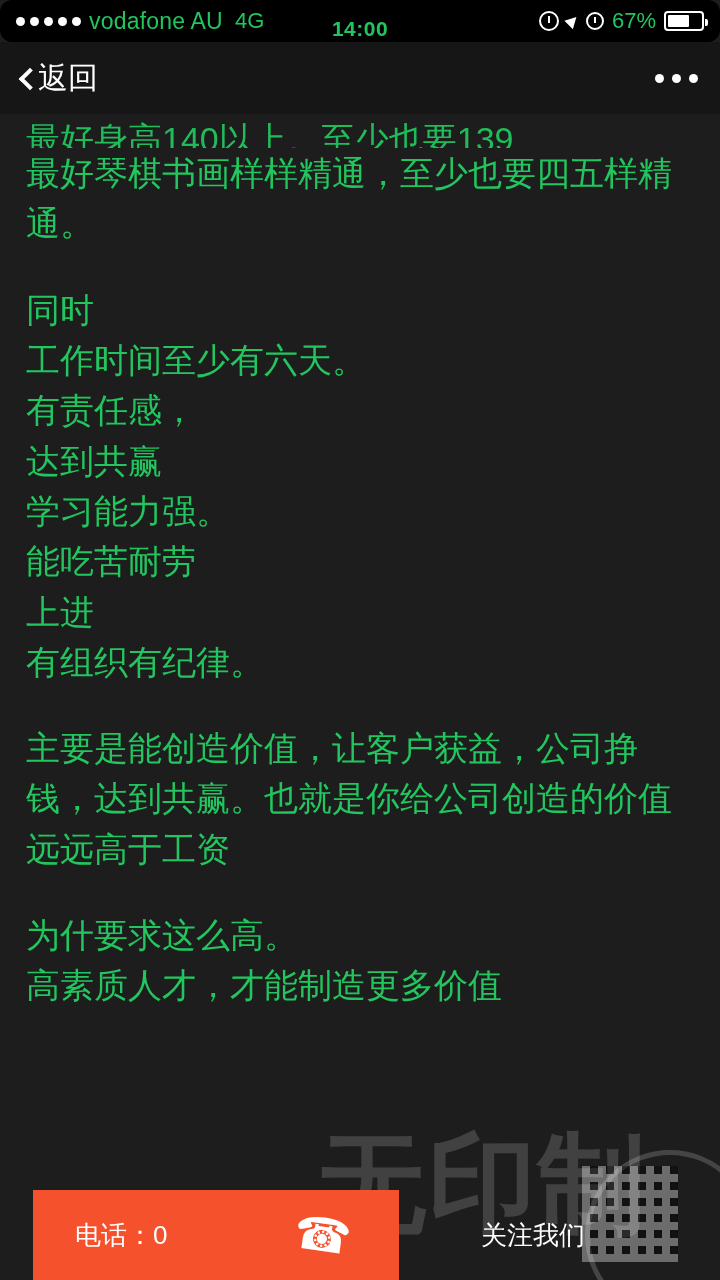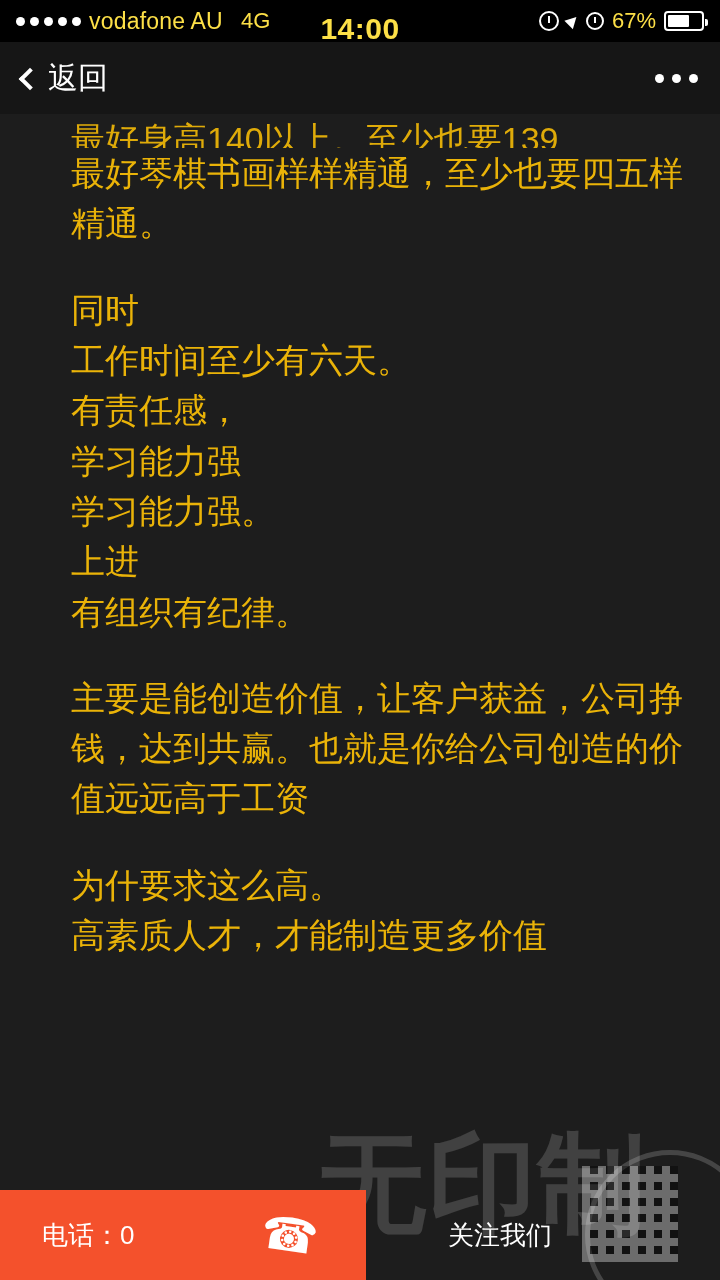--- a/index.html
+++ b/index.html
@@ -6,69 +6,68 @@
   html, body {
     width:720px; height:1280px;
     background:#000;
     font-family:"Liberation Sans", sans-serif;
     overflow:hidden;
   }
   .phone { position:relative; width:720px; height:1280px; background:#1d1d1d; overflow:hidden; }
 
   
   .statusbar {
-    height:42px; background:#000; color:#fde047;
+    height:42px; background:#000; color:#22c55e;
     display:flex; align-items:center; padding:0 16px;
-    font-size:22px; position:relative;
+    font-size:22px; position:relative;border-radius:12px;
   }
   .sb-left { display:flex; align-items:center; gap:8px; }
   .dots { display:flex; gap:5px; align-items:center; }
   .dot { width:9px; height:9px; border-radius:50%; background:#fff; }
   .carrier { font-size:23px; letter-spacing:.2px; }
-  .net { font-size:22px; margin-left:10px; }
+  .net { font-size:22px; margin-left:4px; }
   .sb-time {
     position:absolute; left:0; right:0; text-align:center;
-    font-size:30px; font-weight:bold; letter-spacing:.5px;margin-top:16px;
+    font-size:21px; font-weight:bold; letter-spacing:.5px;margin-top:16px;
   }
   .sb-right { margin-left:auto; display:flex; align-items:center; gap:8px; }
   .lock-ic { width:20px; height:20px; border:2px solid #fff; border-radius:50%; position:relative; }
   .lock-ic:after { content:""; position:absolute; left:50%; top:3px; width:2px; height:7px; background:#fff; transform:translateX(-50%); }
   .loc-ic { width:0;height:0;border-left:11px solid #fff;border-top:6px solid transparent;border-bottom:6px solid transparent; transform:rotate(-45deg); }
   .alarm-ic { width:18px;height:18px;border:2px solid #fff;border-radius:50%; position:relative; }
   .alarm-ic:before { content:""; position:absolute; left:50%; top:3px; width:2px; height:6px; background:#fff; transform:translateX(-50%); }
   .batt-pct { font-size:22px; }
   .batt {
     width:40px; height:20px; border:2px solid #fff; border-radius:4px;
     position:relative; display:flex; align-items:center; padding:2px;
   }
   .batt:after { content:""; position:absolute; right:-6px; top:6px; width:3px; height:7px; background:#fff; border-radius:0 2px 2px 0; }
   .batt-fill { height:100%; background:#fff; border-radius:1px; }
 
   
   .navbar {
     height:72px; background:#161616; display:flex; align-items:center;
     padding:0 22px; color:#fff; position:relative;
   }
-  .back { display:flex; align-items:center; gap:10px; cursor:pointer; }
+  .back { display:flex; align-items:center; cursor:pointer; }
   .chev {
     width:16px; height:16px; border-left:4px solid #fff; border-bottom:4px solid #fff;
     transform:rotate(45deg); margin-top:1px;
   }
   .back-label { font-size:30px; }
   .more { margin-left:auto; display:flex; gap:8px; align-items:center; }
   .more i { width:9px; height:9px; border-radius:50%; background:#fff; display:block; }
 
   
   .content {
     position:absolute; top:114px; left:0; right:0; bottom:0;
-    background:#1d1d1d; color:#eab308;
+    background:#1d1d1d; color:#22c55e;
     padding:0 26px;
     font-size:34px; line-height:1.48;
     overflow:hidden;
-    margin-left:45px;
   }
   .content p { margin:0; white-space:pre-wrap; }
   .clipped-top { margin-top:-14px; overflow:hidden; height:34px; opacity:.95; }
   .blank { height:36px; }
 
   
   .watermark {
     position:absolute; left:318px; bottom:42px;
     font-size:108px; font-weight:bold; color:rgba(255,255,255,0.16);
     letter-spacing:2px; pointer-events:none; line-height:1;
@@ -88,21 +87,21 @@
   }
 
   
   .bottombar {
     position:absolute; left:0; bottom:0; width:720px; height:90px;
     display:flex;
   }
   .call-bar {
     width:366px; background:#f4512c; color:#fff;
     display:flex; align-items:center; padding-left:42px;
-    font-size:26px; position:relative; cursor:pointer;
+    font-size:26px; position:relative; cursor:pointer;margin-left:33px;
   }
   .phone-ic {
     position:absolute; right:48px; top:50%; transform:translateY(-50%) rotate(8deg);
     font-size:46px; color:#fff;
   }
   .follow-bar {
     flex:1; background:transparent; color:#fff;
     display:flex; align-items:center; justify-content:flex-start;
     padding-left:82px; font-size:26px; cursor:pointer;
   }
@@ -149,22 +148,23 @@
   </div>
 
   <div class="content">
     <p class="clipped-top">最好身高140以上。至少也要139</p>
     <div id="article-lines">
         <p>最好琴棋书画样样精通，至少也要四五样精通。</p>
         <div class="blank"></div>
         <p>同时</p>
         <p>工作时间至少有六天。</p>
         <p>有责任感，</p>
-        <p>学习能力强</p>
+        <p>达到共赢</p>
         <p>学习能力强。</p>
+        <p>能吃苦耐劳</p>
         <p>上进</p>
         <p>有组织有纪律。</p>
         <div class="blank"></div>
         <p>主要是能创造价值，让客户获益，公司挣钱，达到共赢。也就是你给公司创造的价值远远高于工资</p>
         <div class="blank"></div>
         <p>为什要求这么高。</p>
         <p>高素质人才，才能制造更多价值</p>
       </div>
   </div>
 

